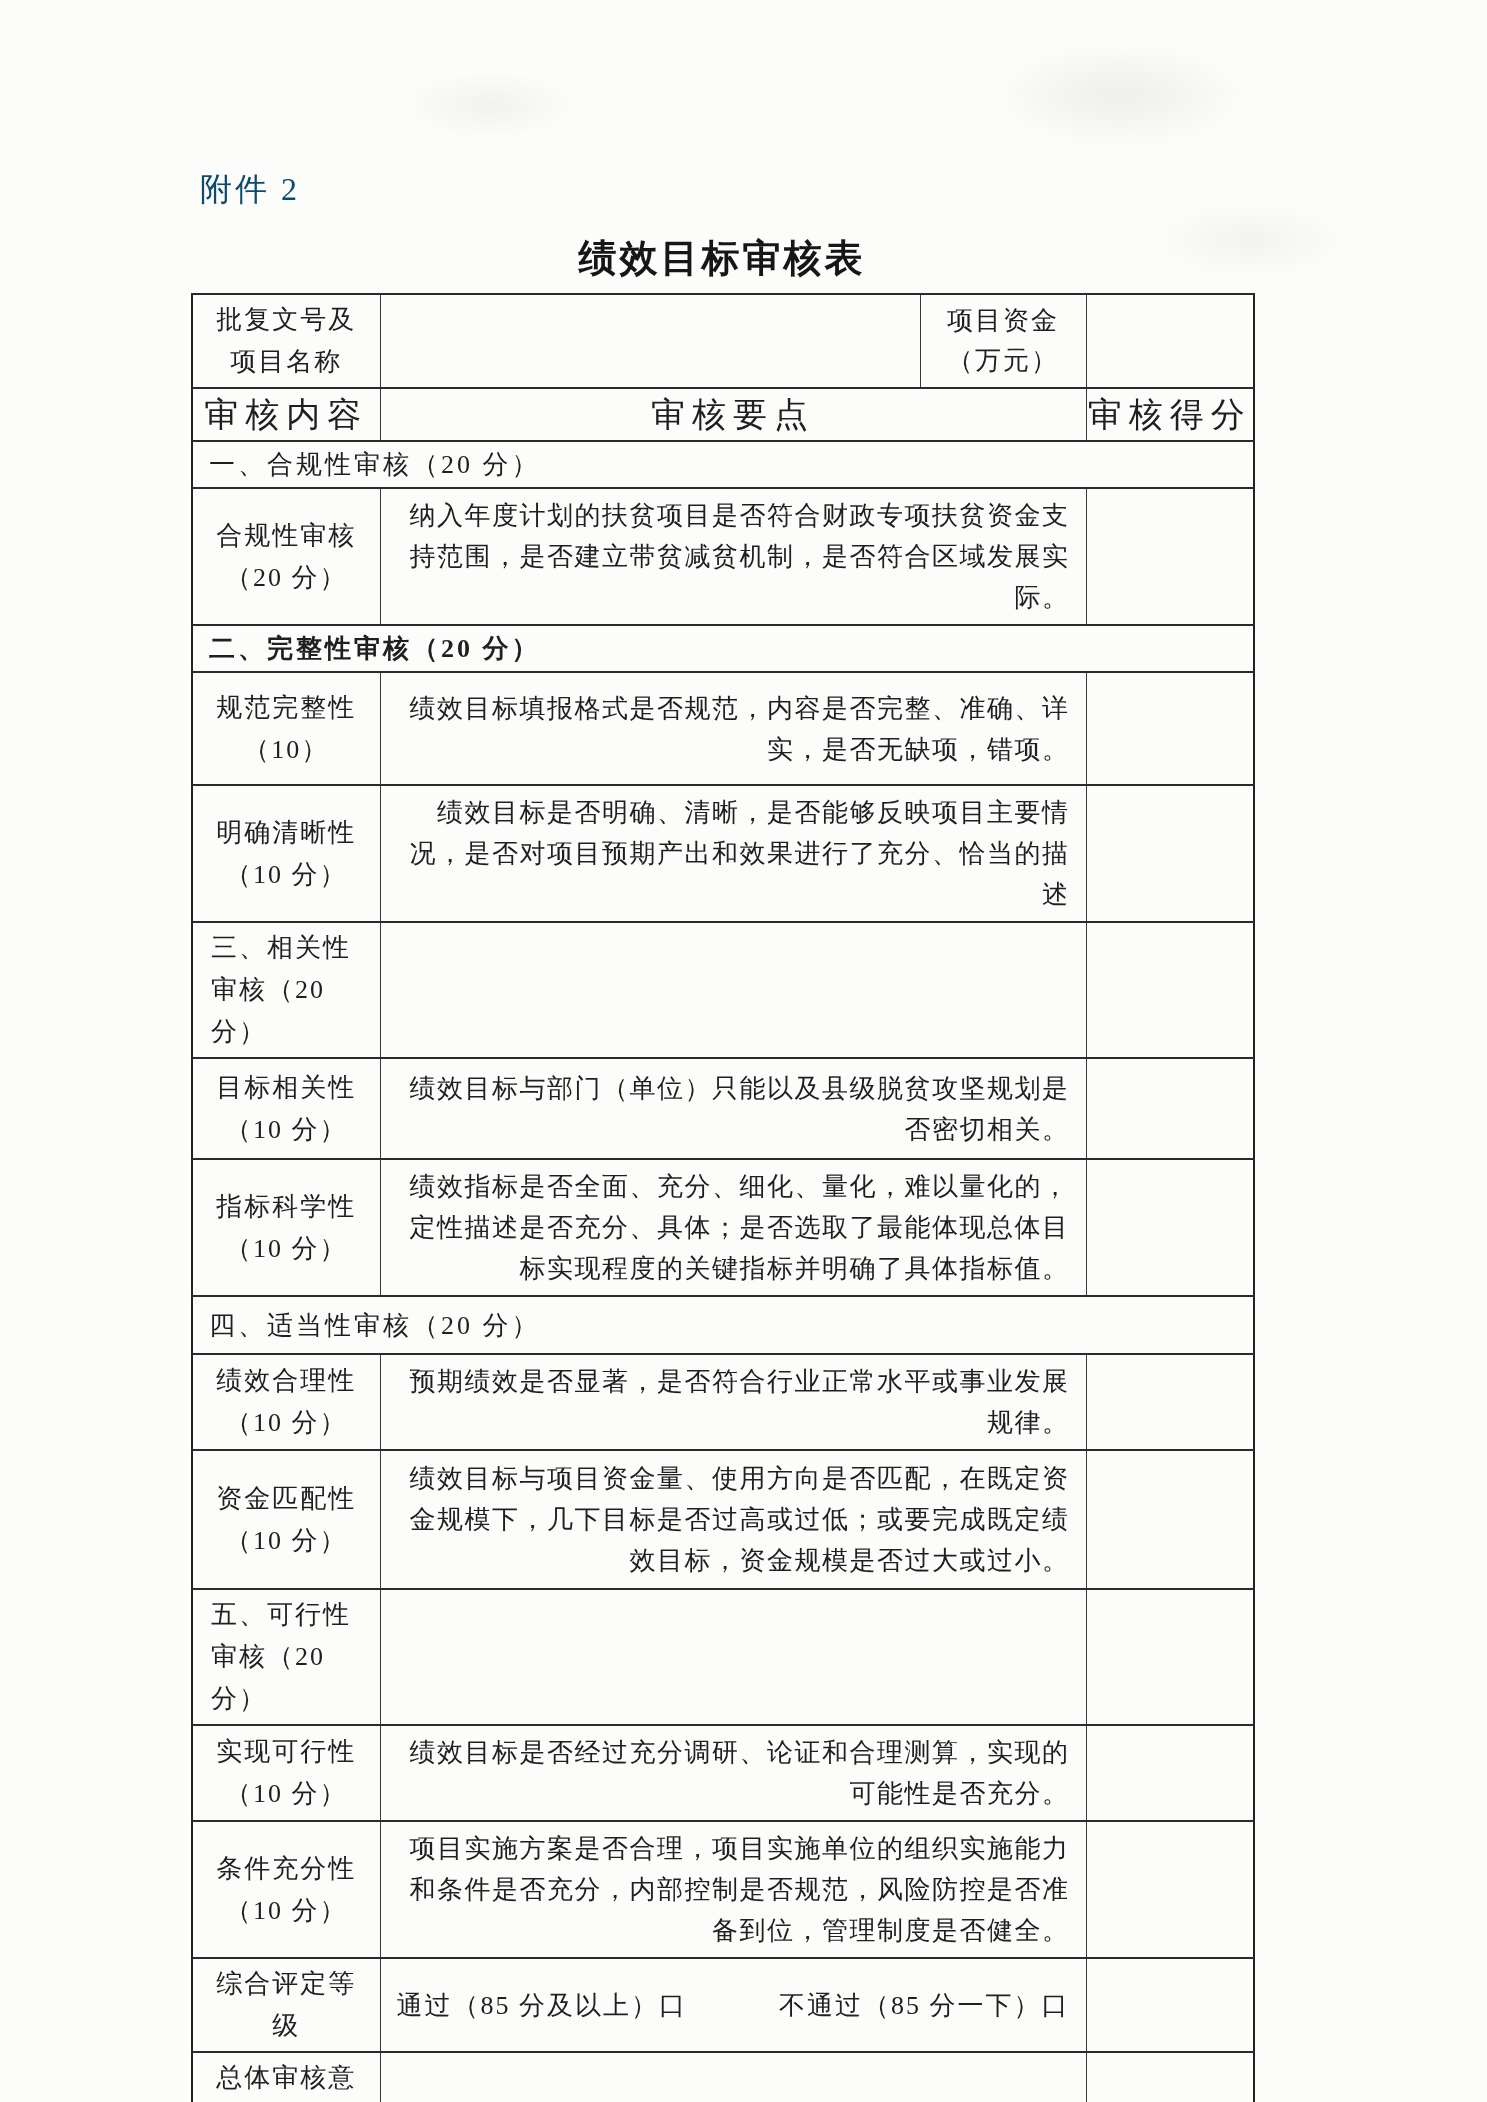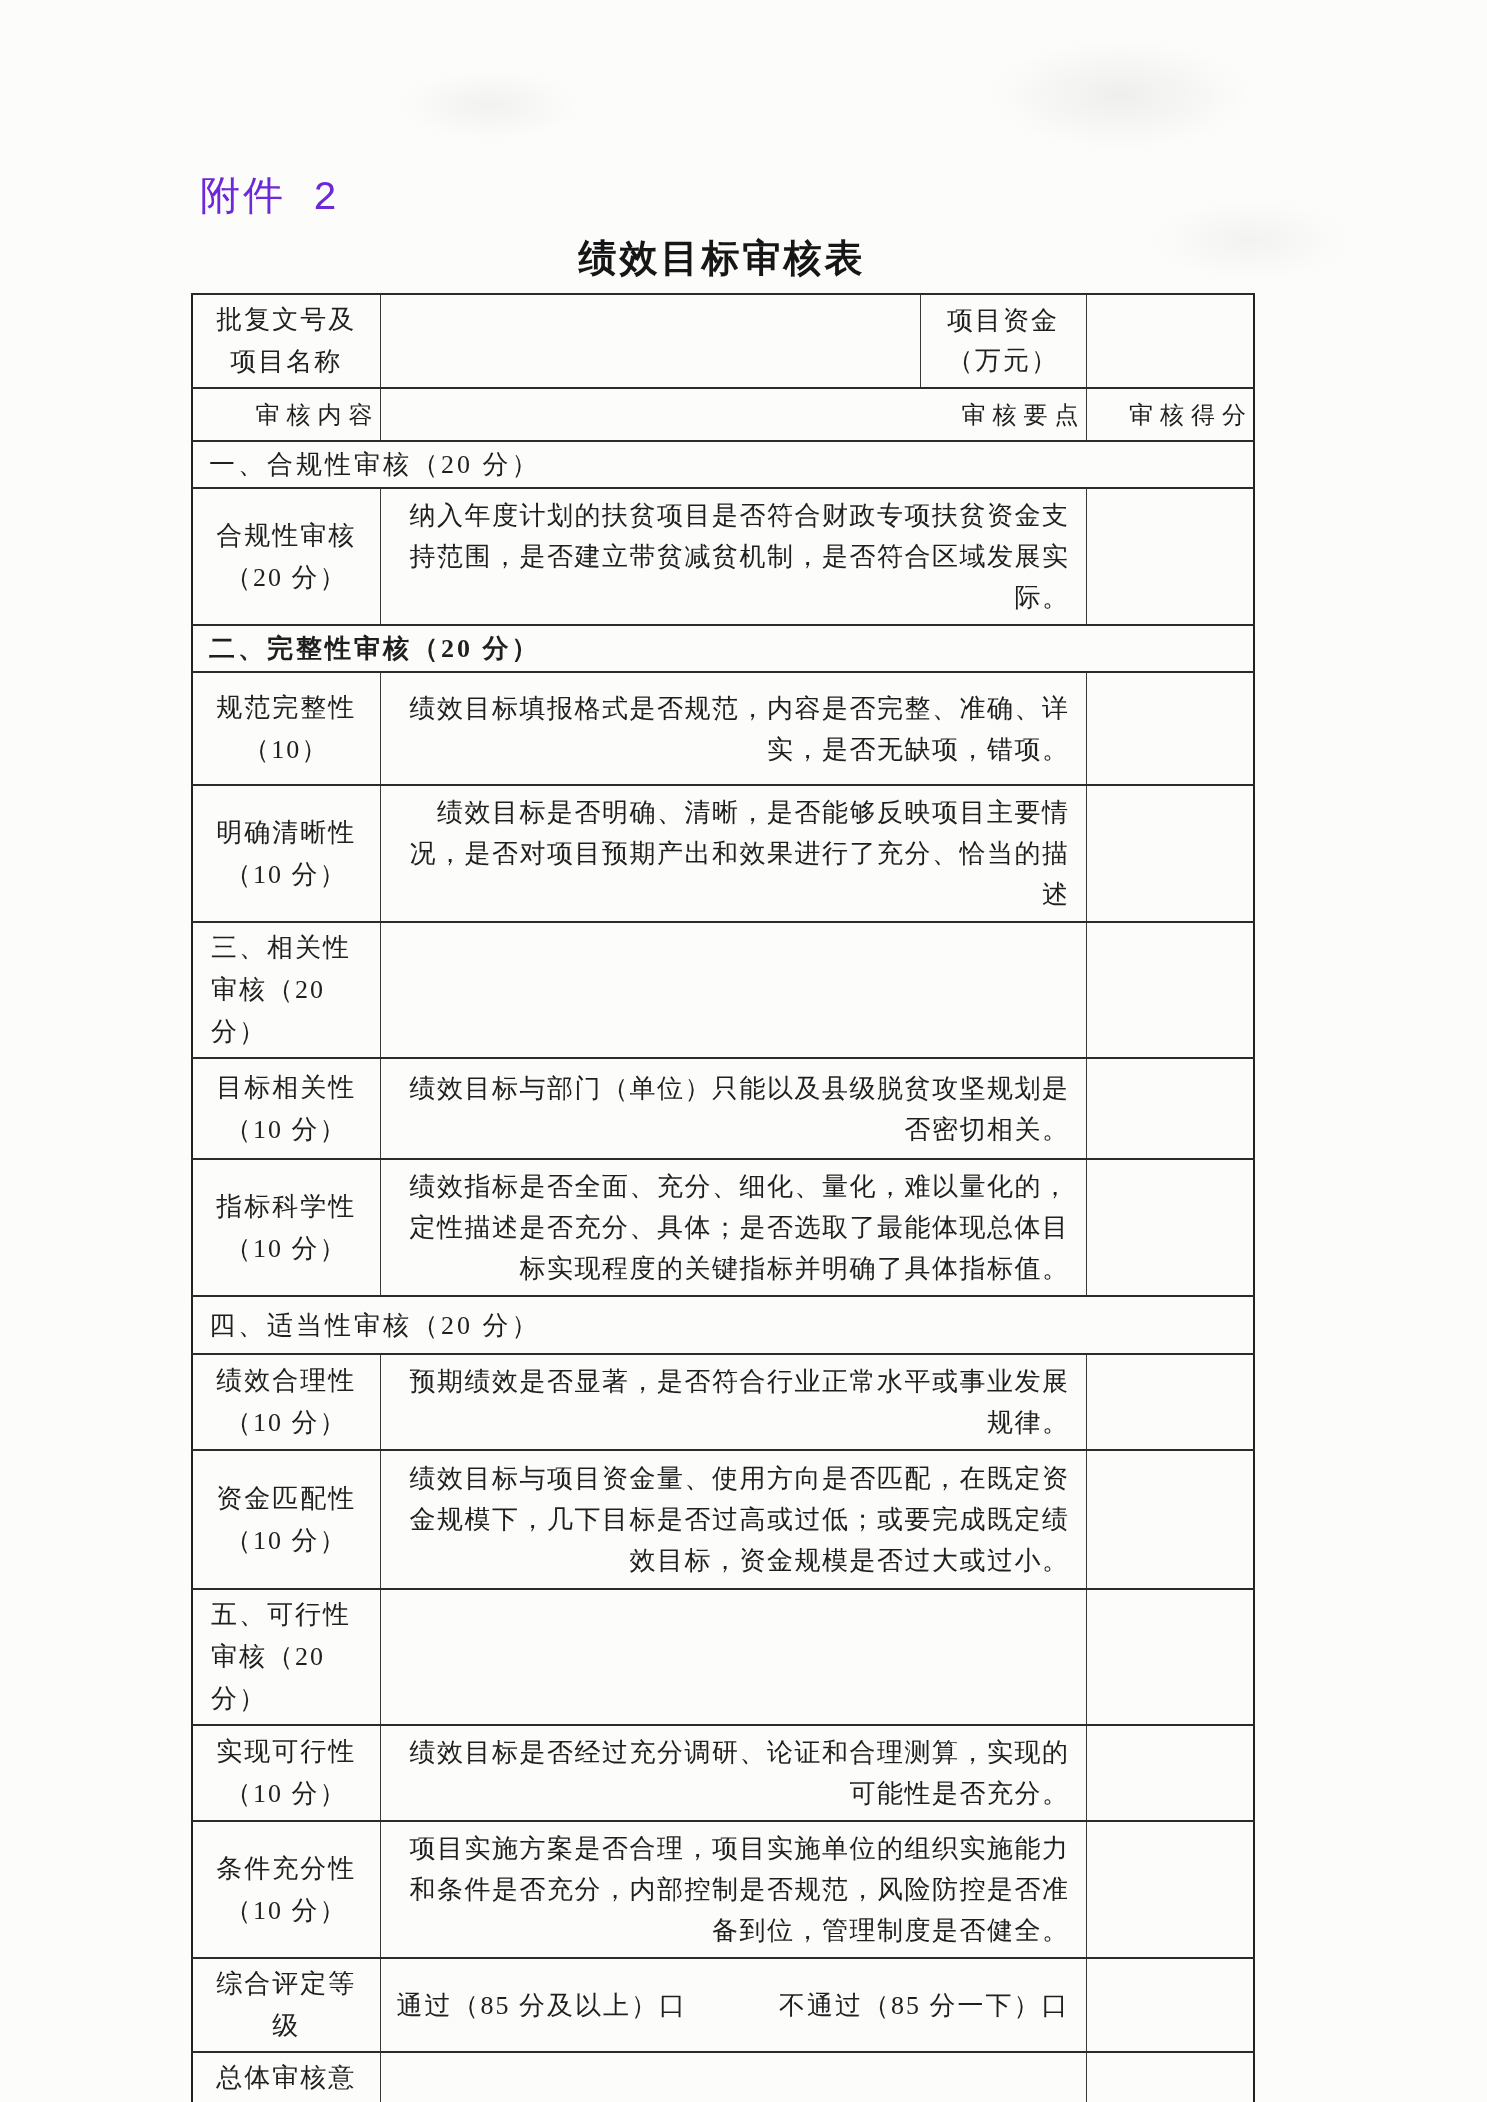--- a/index.html
+++ b/index.html
@@ -19,24 +19,24 @@
   .smudge.s1 { left: 990px; top: 40px; width: 260px; height: 110px;
     background: radial-gradient(ellipse at center, rgba(120,120,120,0.10), rgba(120,120,120,0) 70%); }
   .smudge.s2 { left: 400px; top: 70px; width: 180px; height: 70px;
     background: radial-gradient(ellipse at center, rgba(120,120,120,0.08), rgba(120,120,120,0) 70%); }
   .smudge.s3 { left: 1150px; top: 200px; width: 200px; height: 80px;
     background: radial-gradient(ellipse at center, rgba(120,120,120,0.07), rgba(120,120,120,0) 70%); }
 
   .attachment {
     position: absolute;
     left: 200px; top: 168px;
-    font-size: 40px;
+    font-size: 32px;
     letter-spacing: 3px;
-    font-family: Liberation Mono, monospace;
-    color: #6d28d9;
+    font-family: Liberation Serif, serif;
+    color: #0c4a6e;
   }
   .title {
     position: absolute;
     left: 191px; top: 233px;
     width: 1062px;
     text-align: center;
     font-size: 38px;
     font-weight: bold;
     letter-spacing: 3px;
     font-family: "Liberation Sans", "DejaVu Sans", sans-serif;
@@ -82,23 +82,23 @@
   }
   td.section-cell {
     text-align: left;
     padding-left: 16px;
     letter-spacing: 3px;
     font-size: 26px;
   }
   td.score-cell, td.blank-cell { background: transparent; }
 
   tr.header-row td {
-    text-align: right;
+    text-align: center;
     letter-spacing: 7px;
-    font-size: 24px;
+    font-size: 34px;
   }
   td.fund-label {
     text-align: center;
     white-space: pre-line;
     line-height: 40px;
     letter-spacing: 2px;
     font-size: 26px;
   }
   td.rating-points { padding: 6px 16px; }
   .rating-wrap { display: flex; gap: 92px; align-items: center; letter-spacing: 2px; }

